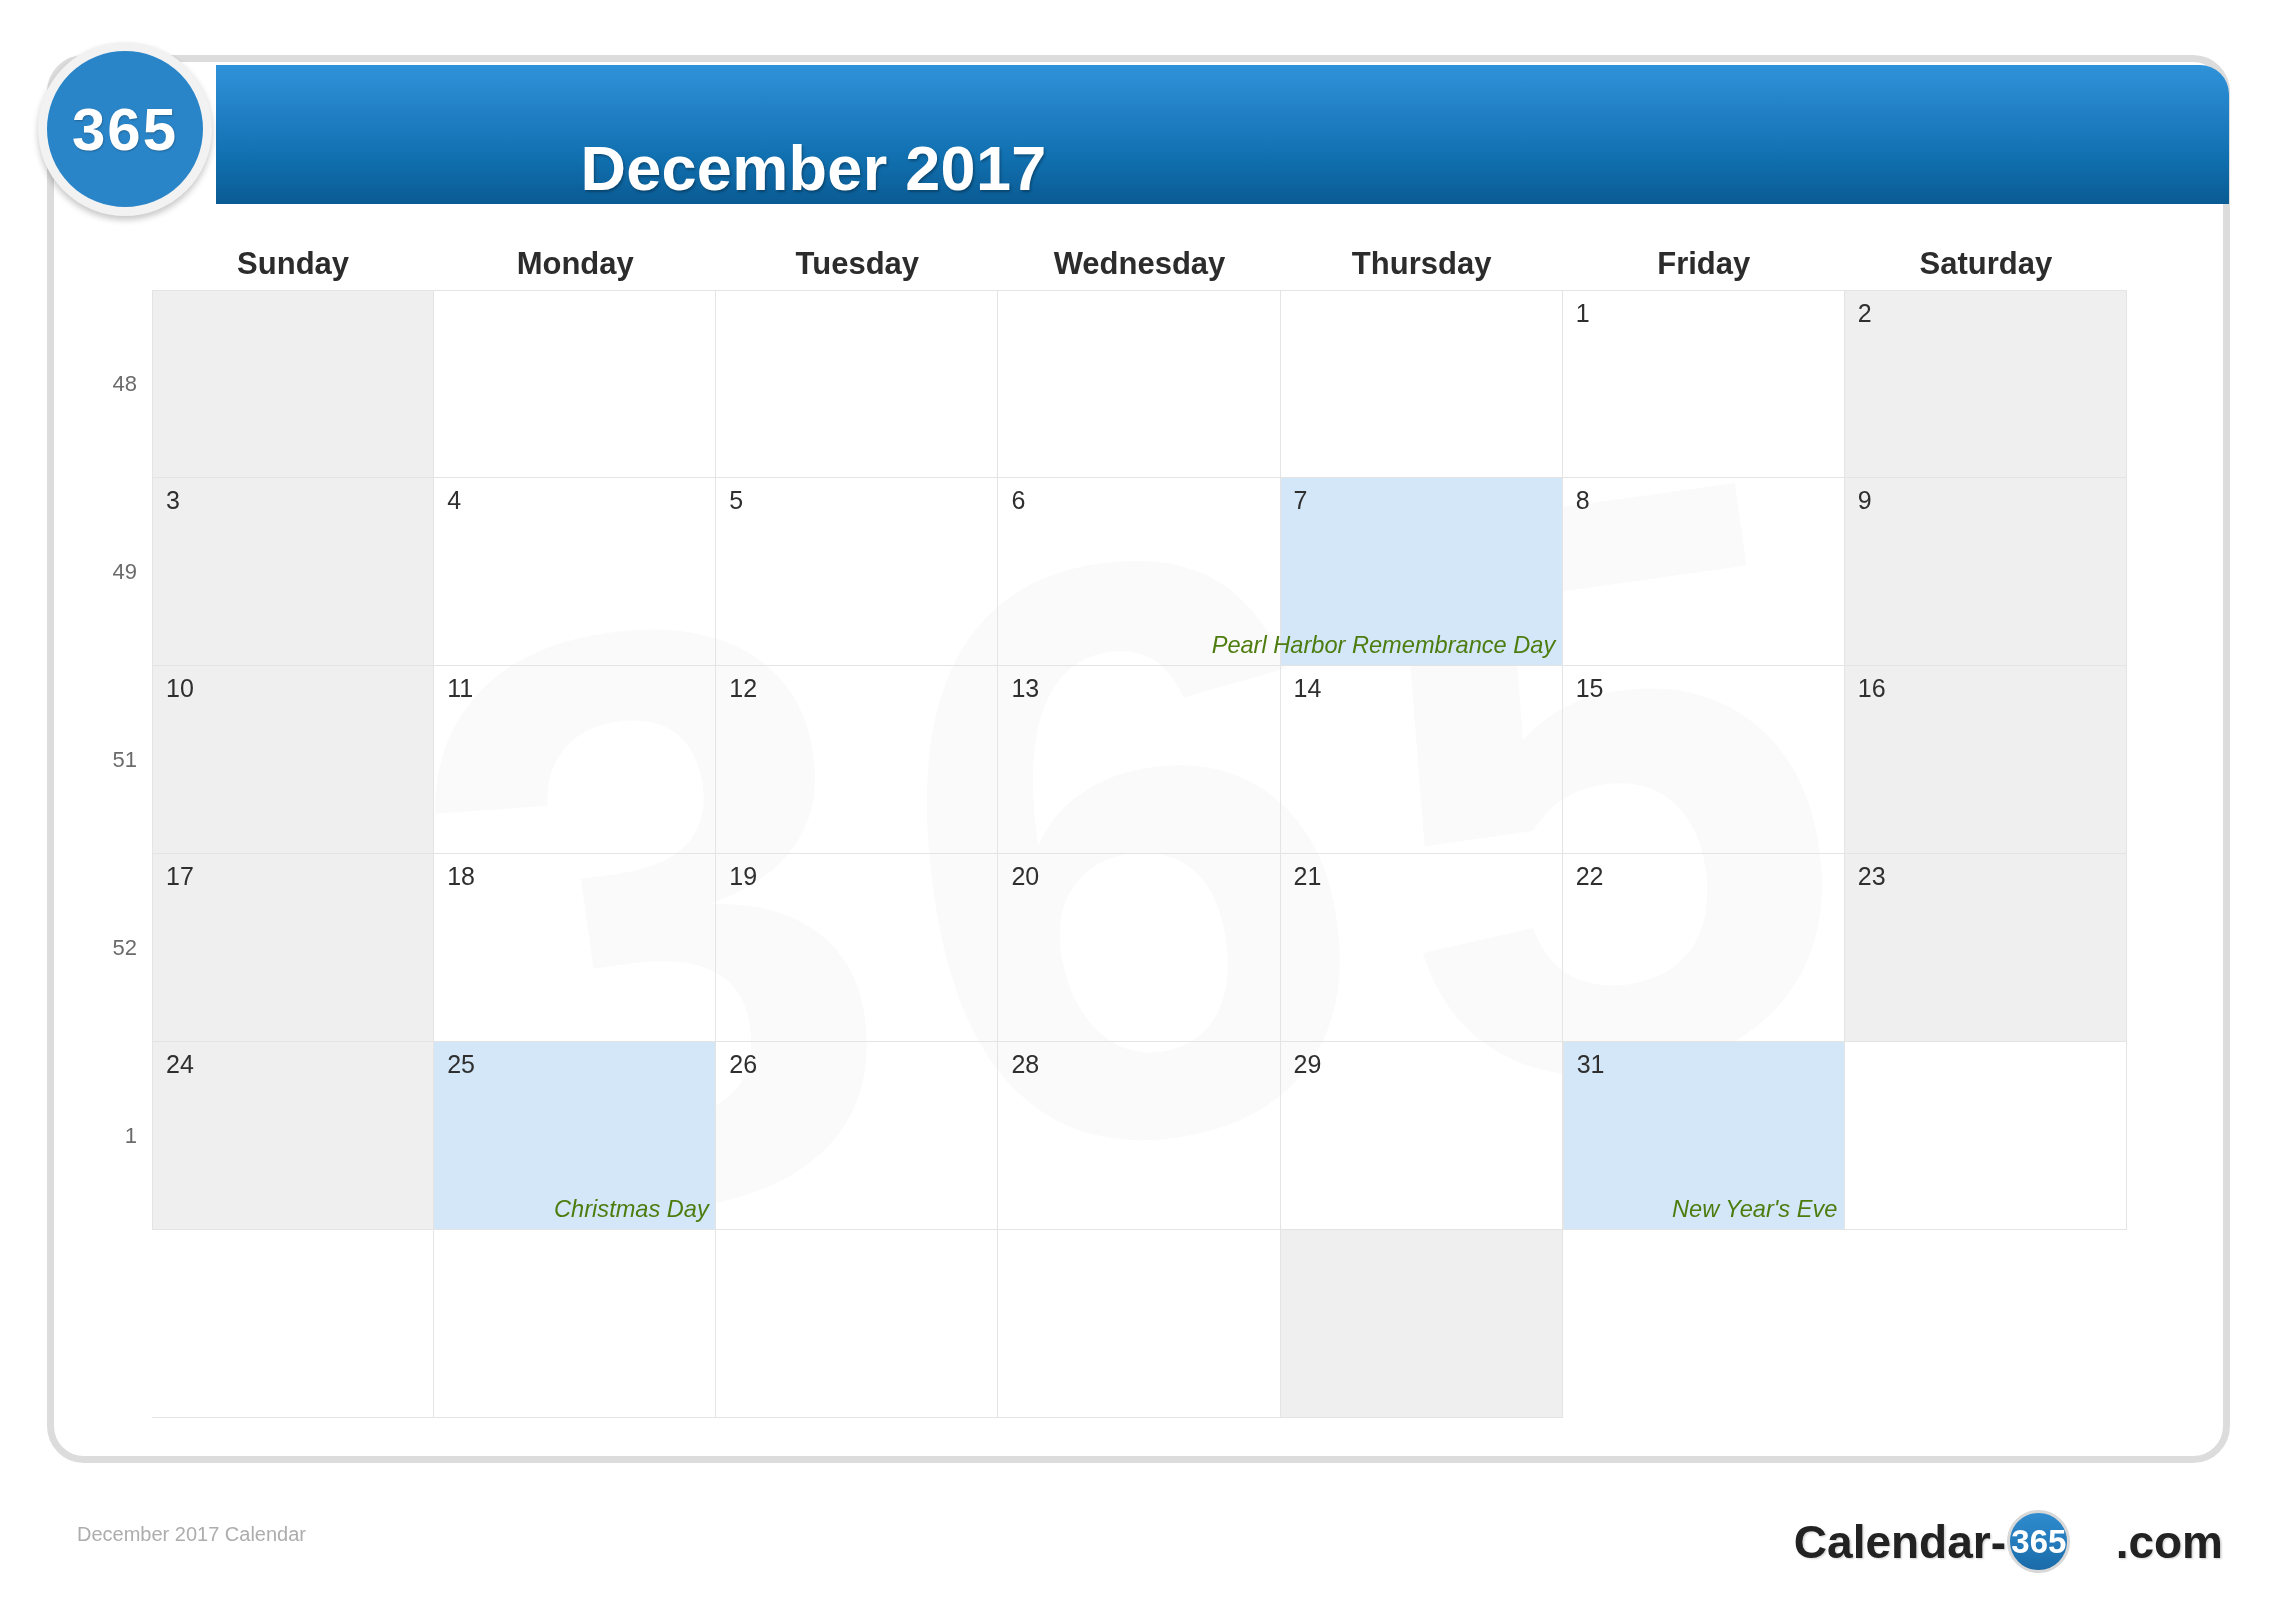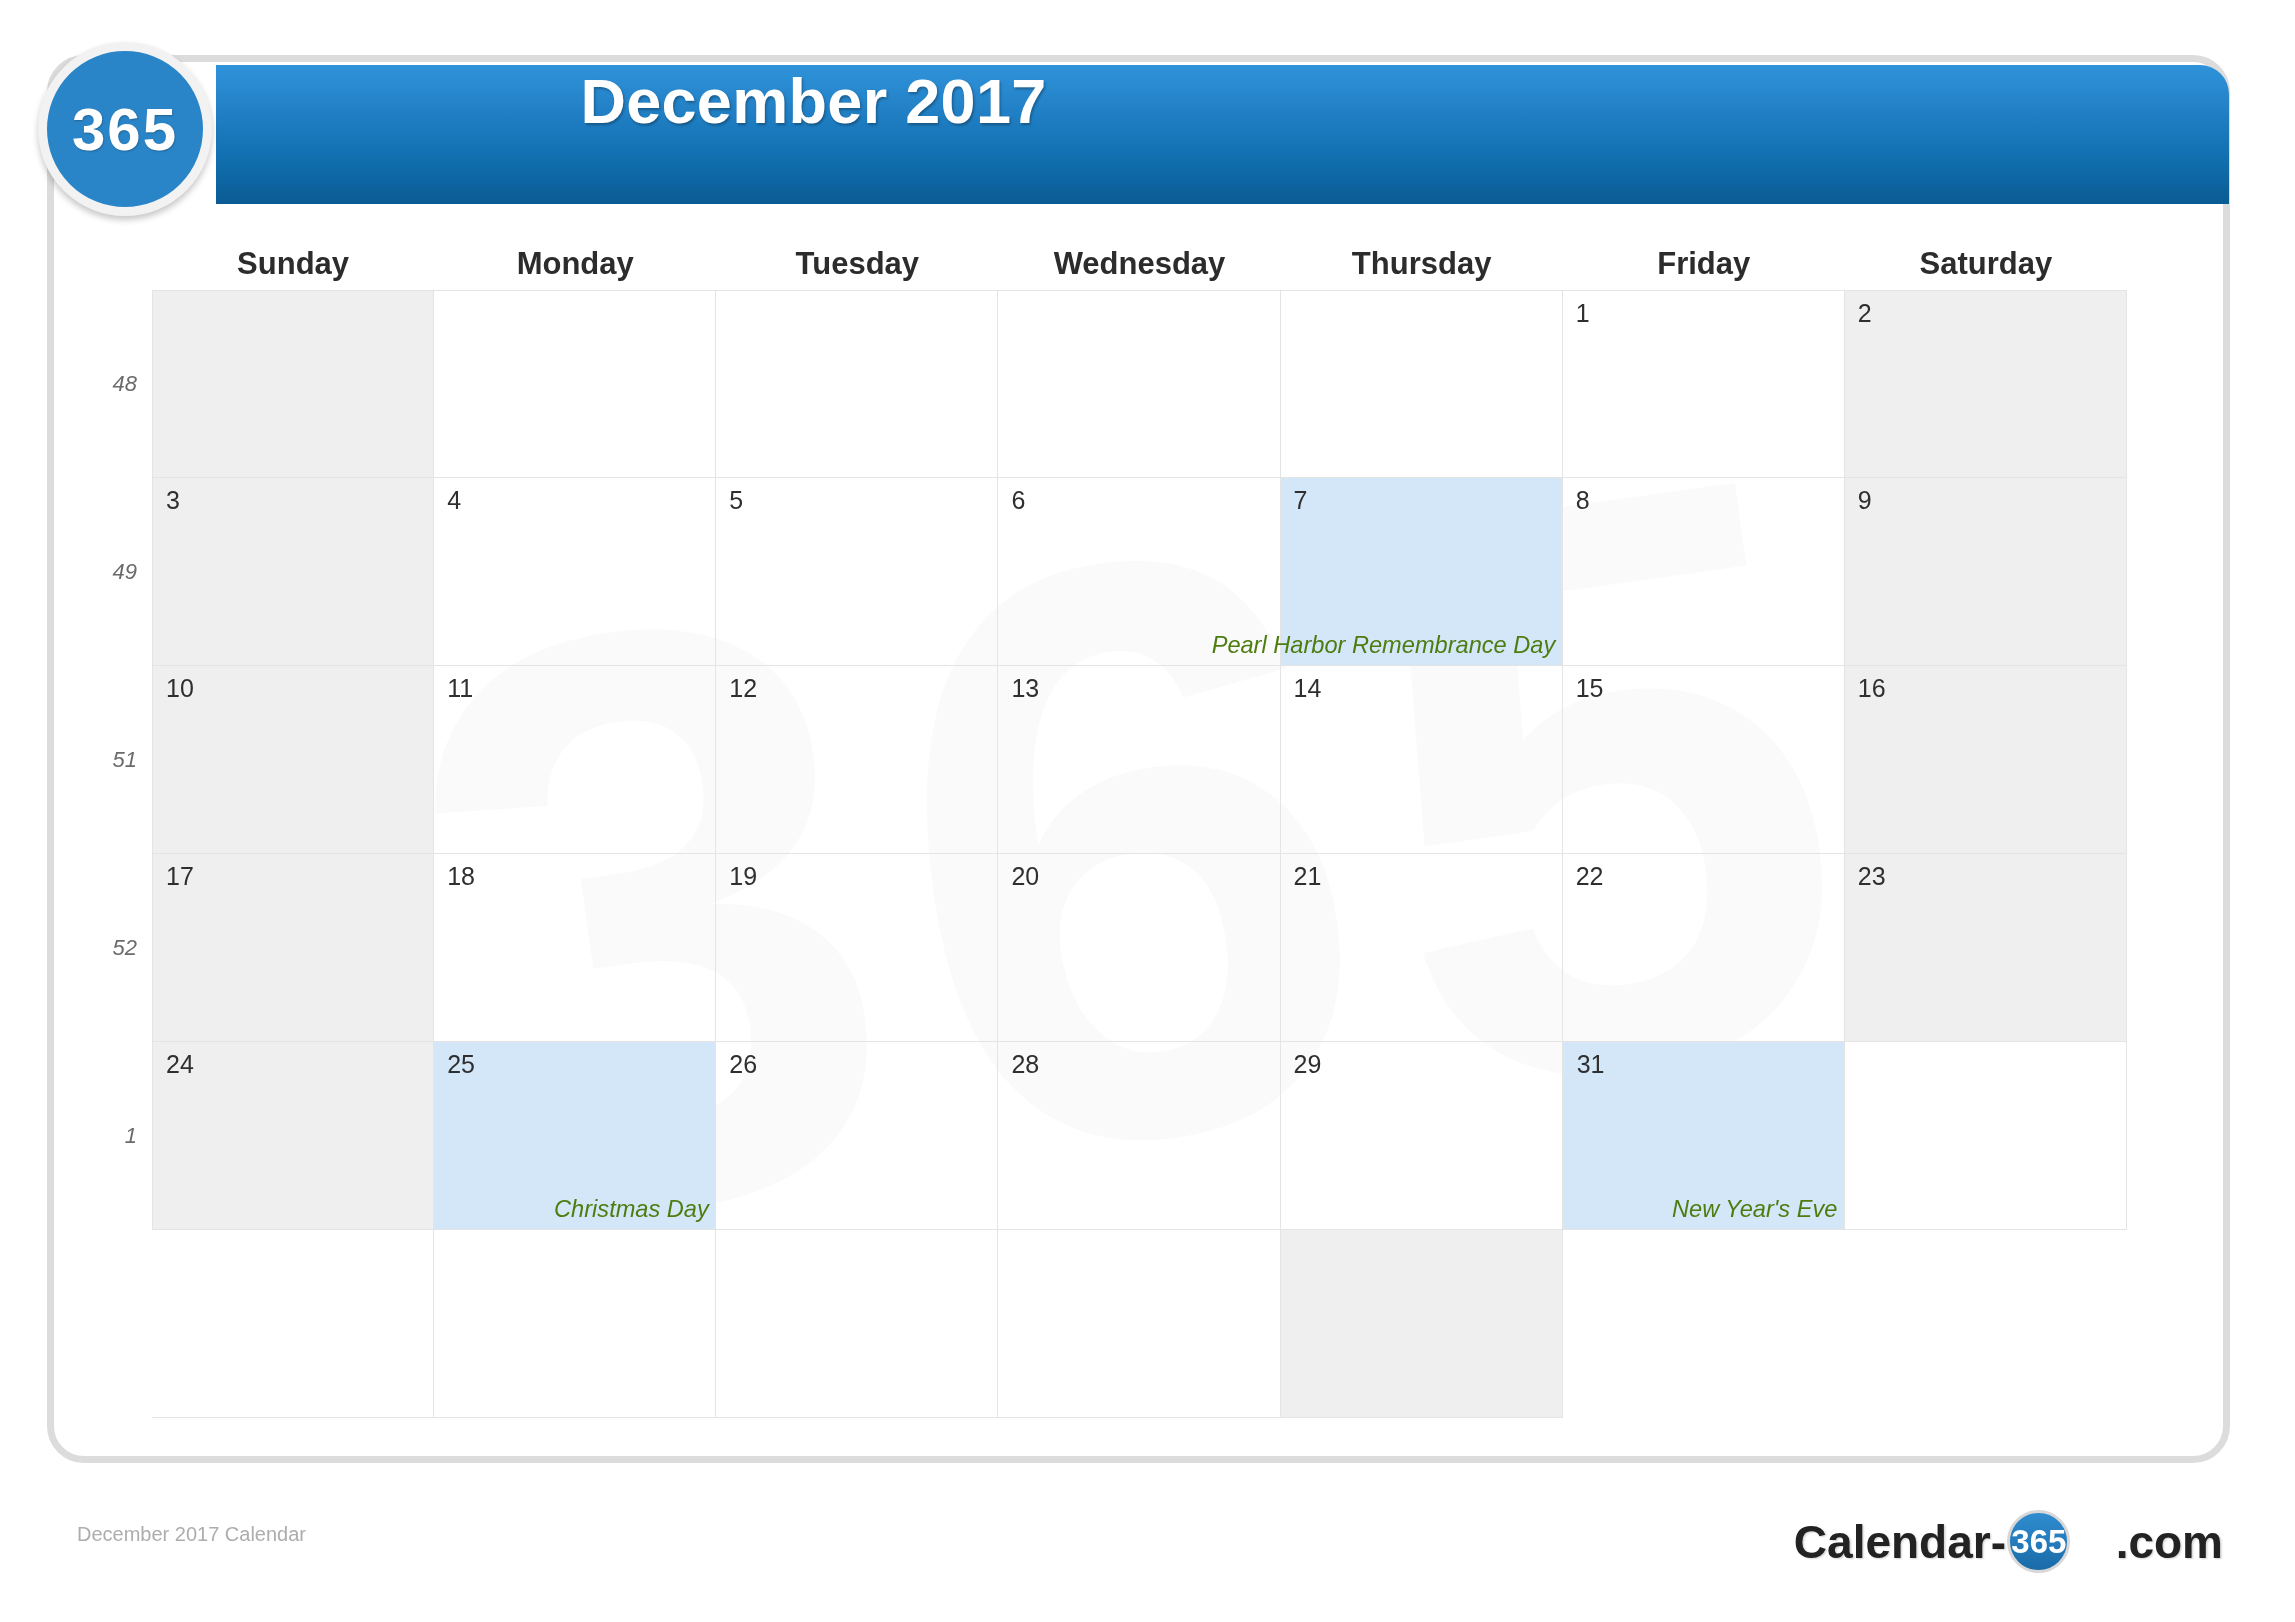--- a/index.html
+++ b/index.html
@@ -31,21 +31,21 @@
   
   .header-bar {
     position: absolute;
     left: 216px;
     top: 65px;
     width: 2013px;
     height: 139px;
     background: linear-gradient(to bottom, #2f93da 0%, #2483c9 28%, #1170b0 66%, #0a5b93 100%);
     border-top-right-radius: 29px;
     display: flex;
-    align-items: flex-start;
+    align-items: flex-end;
     justify-content: center;
     box-sizing: border-box;
   }
   .header-title {
     color: #ffffff;
     font-size: 63px;
     font-weight: bold;
     letter-spacing: 0.3px;
     text-shadow: 1.3px 2px 2.6px rgba(0,0,0,0.30);
     padding-right: 818px;
@@ -128,21 +128,20 @@
     width: 98px;
     height: 1127px;
     z-index: 2;
   }
   .weeknum {
     height: 188px;
     display: flex;
     align-items: center;
     justify-content: flex-end;
     font-size: 22px;
-    font-style: italic;
     color: #6b6b6b;
   }
 
   
   .grid {
     position: absolute;
     left: 152px;
     top: 290px;
     width: 1975px;
     height: 1127px;

